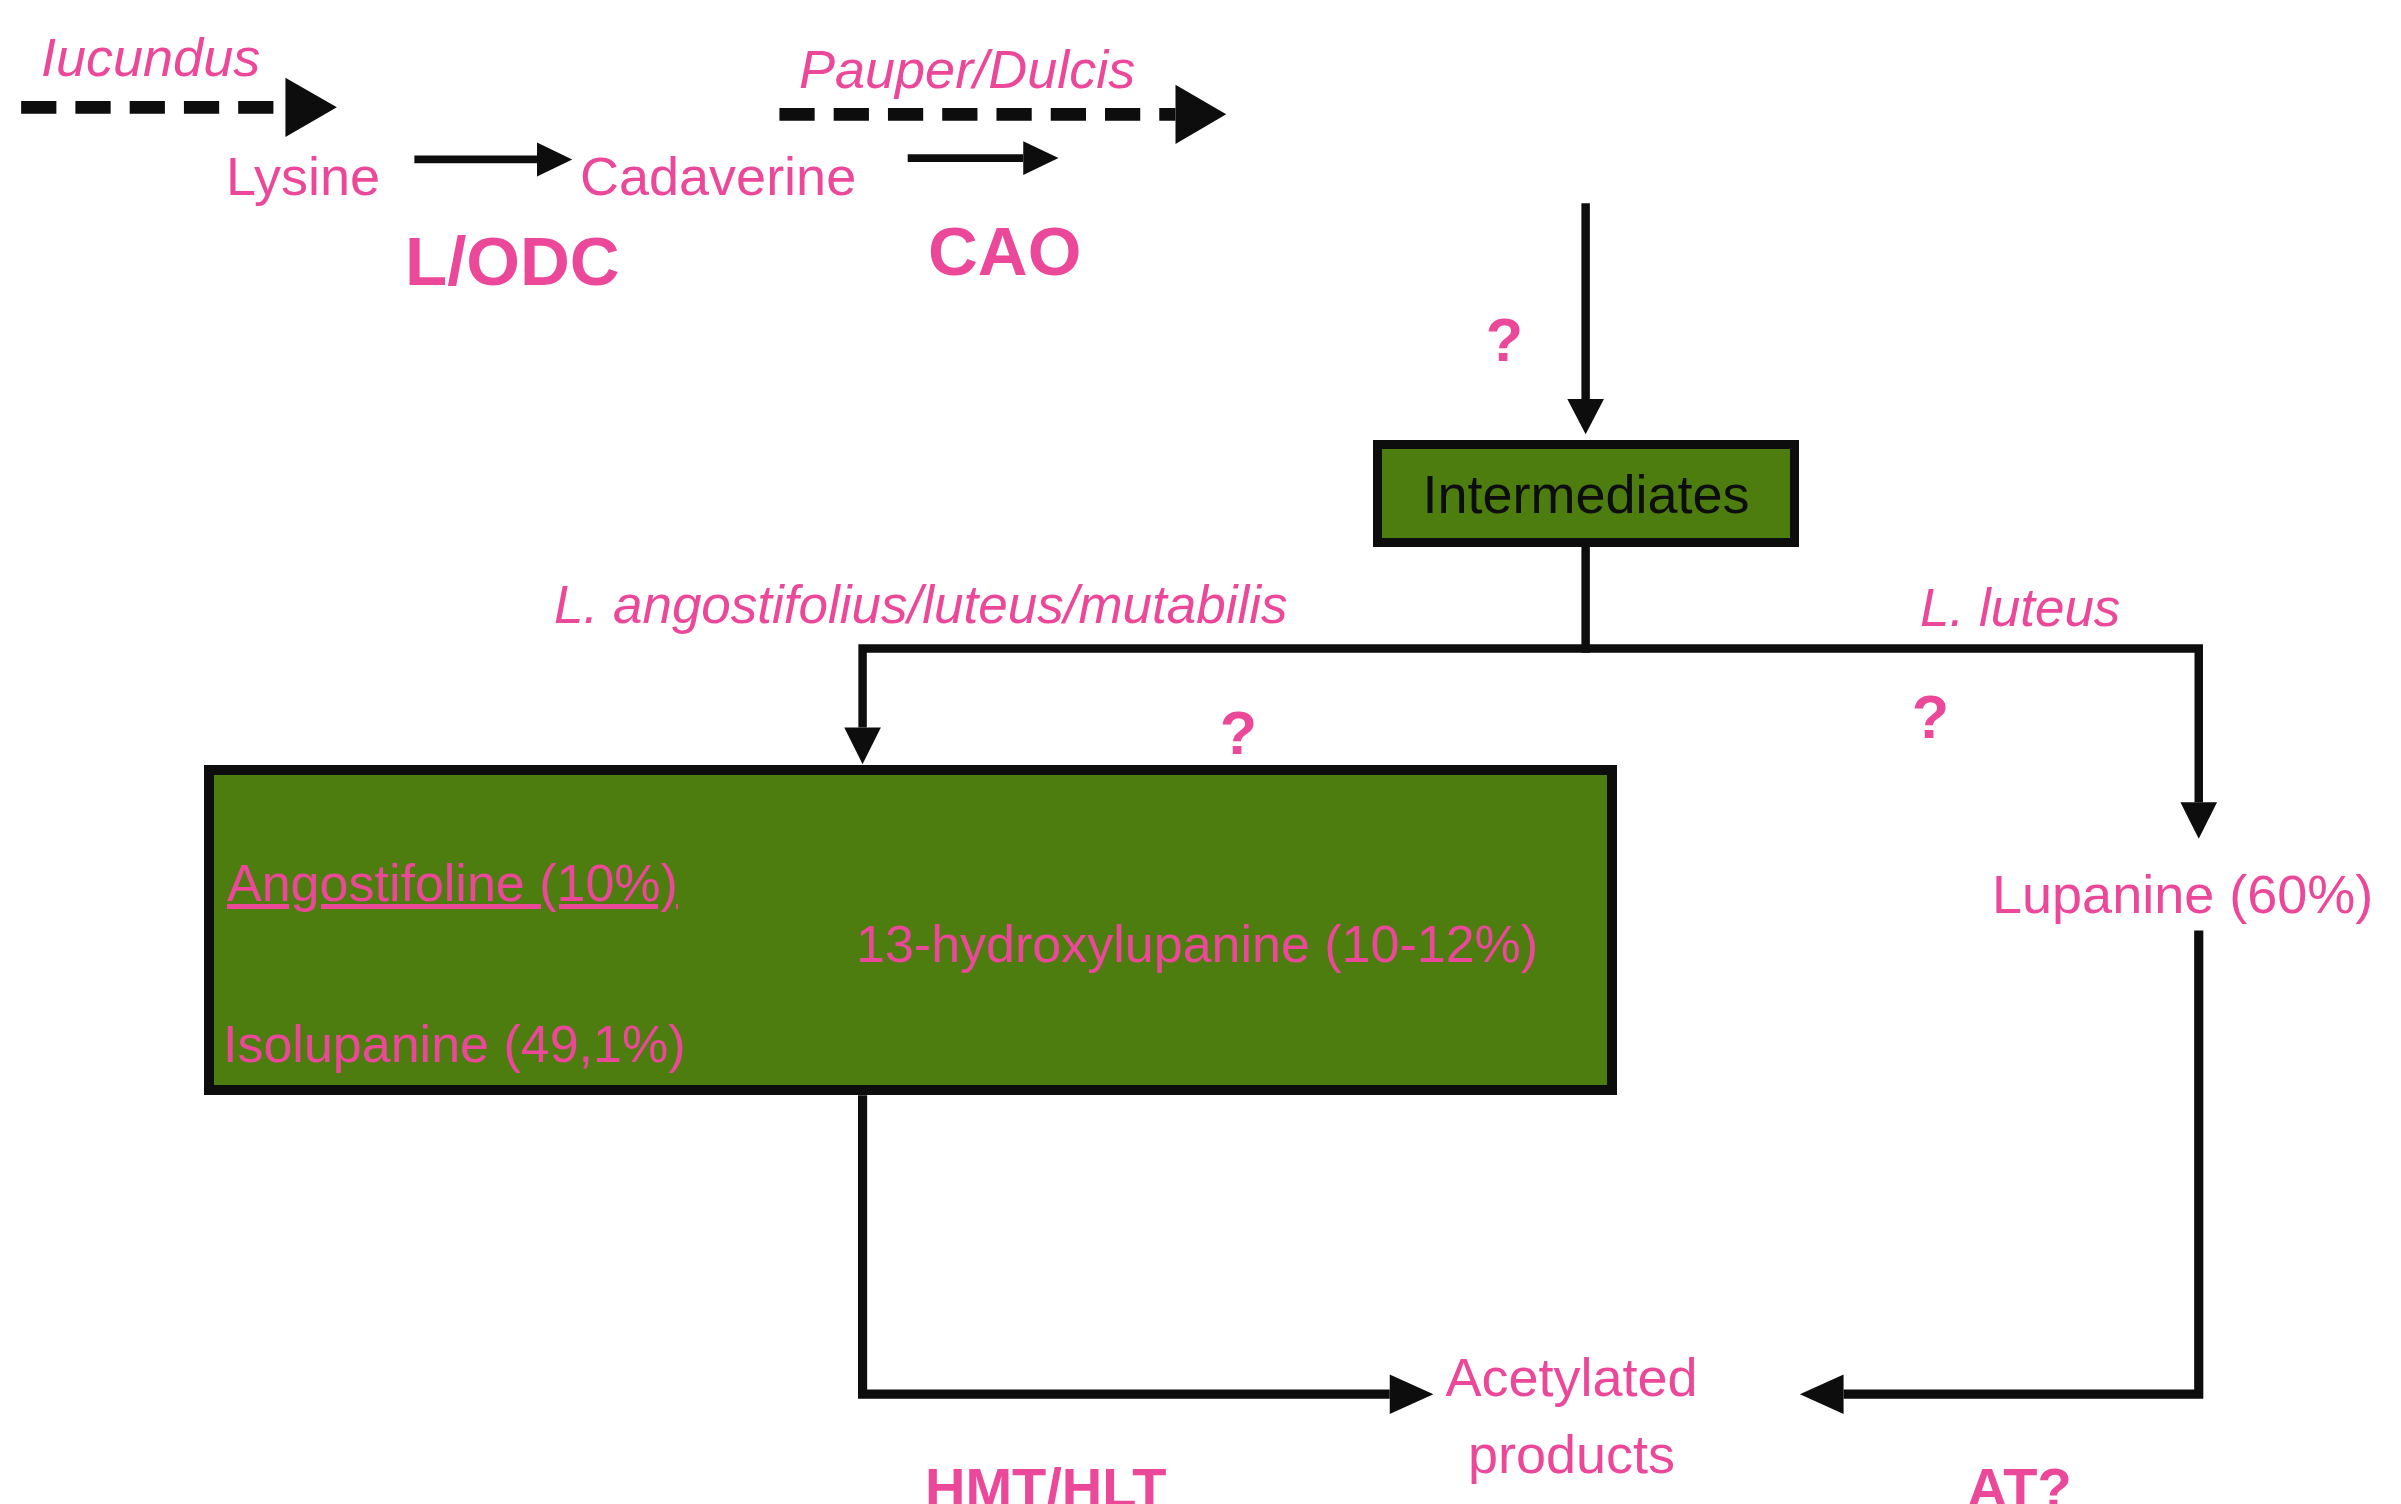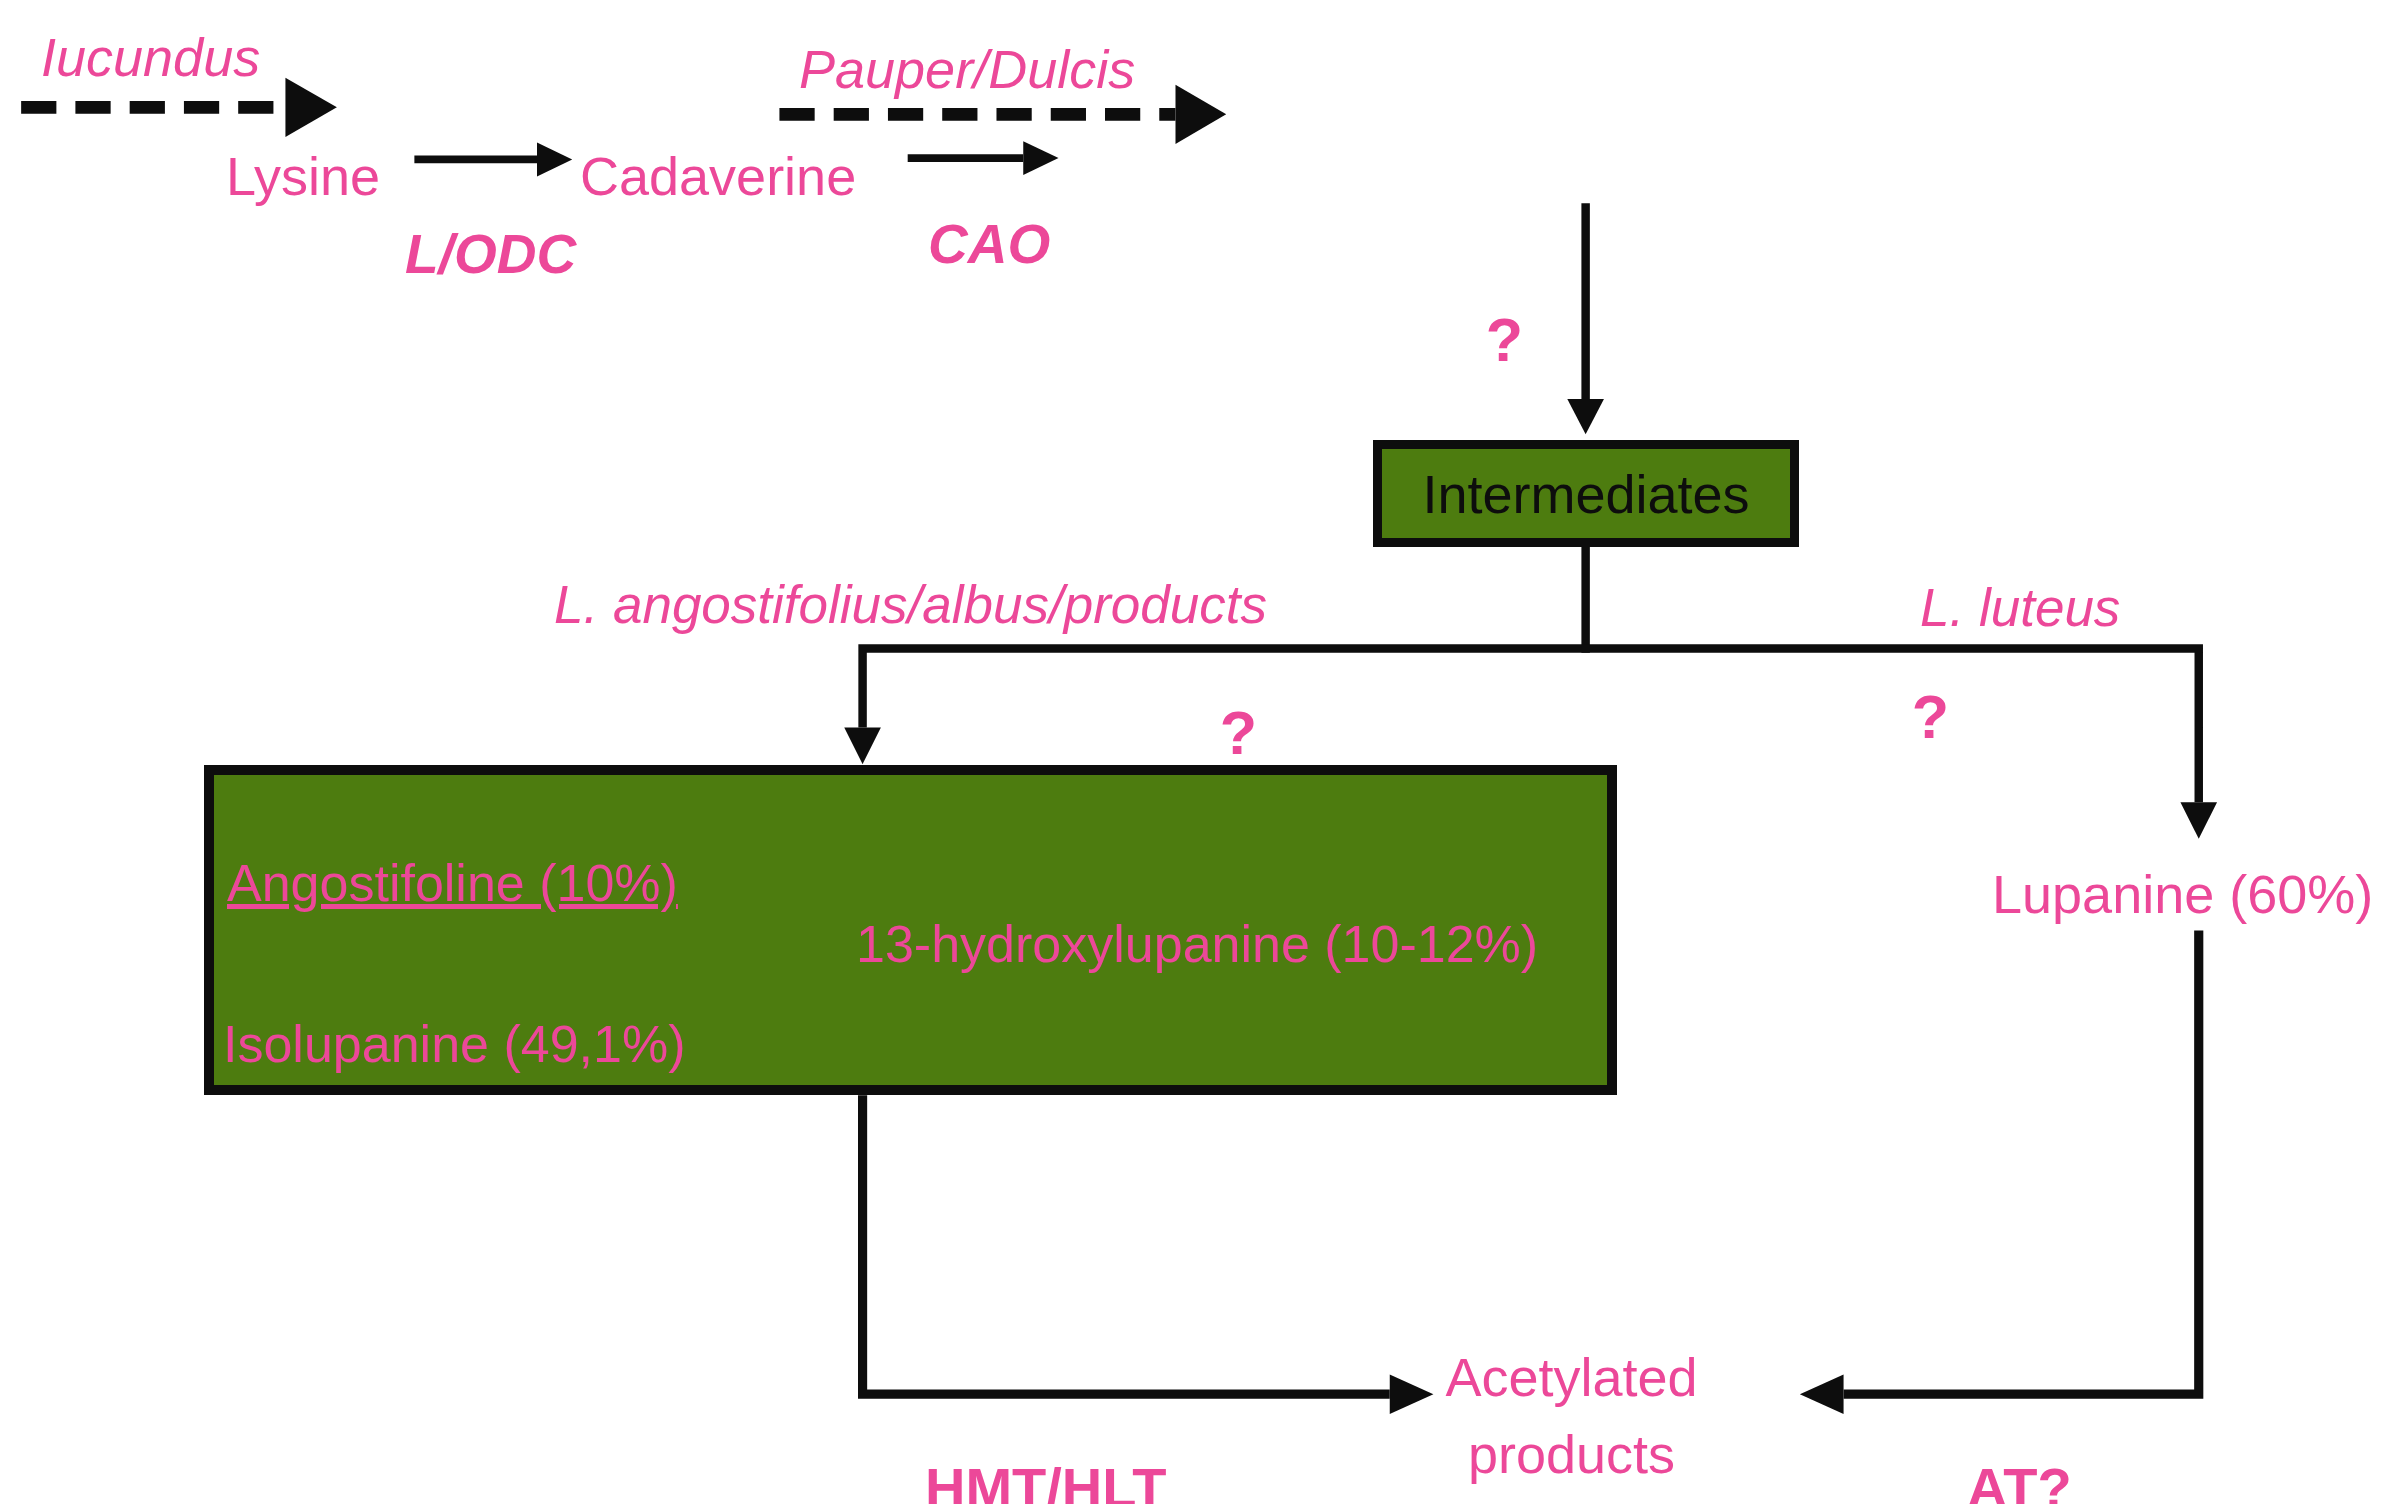--- a/index.html
+++ b/index.html
@@ -11,21 +11,21 @@
     overflow: hidden;
   }
   #stage { position: relative; width: 2401px; height: 1505px; background: #ffffff; }
   #connectors { position: absolute; left: 0; top: 0; width: 2401px; height: 1505px; }
   .txt { position: absolute; white-space: nowrap; line-height: 1.05; color: #ec4899; margin-top: 20px; }
   .italic { font-style: italic; }
   .bold   { font-weight: bold; }
   .f76 { font-size: 54px; }
   .f75 { font-size: 53px; }
   .f74 { font-size: 52px; }
-  .f78 { font-size: 55px; font-style: italic; }
+  .f78 { font-size: 69px; }
   .f80 { font-size: 56px; }
   .qmark { font-size: 61px; font-weight: bold; width: 63px; text-align: center; }
   .boxframe { position: absolute; box-sizing: border-box; background: #4d7c0f; }
   #intermediates-box {
     left: 1373px; top: 440px; width: 426px; height: 107px;
     border: 9.2px solid #0d0d0d;
     display: flex; align-items: center; justify-content: center;
   }
   #alkaloid-box {
     left: 204px; top: 765px; width: 1413px; height: 330px;
@@ -82,21 +82,21 @@
 
   <div class="txt bold f78" style="left:405px; top:206px;">L/ODC</div>
   <div class="txt bold f78" style="left:928px; top:196px;">CAO</div>
 
   <div class="txt qmark" style="left:1473px; top:288px;">?</div>
 
   <div id="intermediates-box" class="boxframe">
     <span class="f76">Intermediates</span>
   </div>
 
-  <div class="txt italic f75" style="left:554px; top:557px;">L. angostifolius/albus/products</div>
+  <div class="txt italic f75" style="left:554px; top:557px;">L. angostifolius/luteus/mutabilis</div>
   <div class="txt italic f75" style="left:1920px; top:560px;">L. luteus</div>
 
   <div class="txt qmark" style="left:1207px; top:681px;">?</div>
   <div class="txt qmark" style="left:1899px; top:665px;">?</div>
 
   <div id="alkaloid-box" class="boxframe"></div>
   <div class="txt f74" style="left:227px; top:836px;text-decoration:underline;">Angostifoline (10%)</div>
   <div class="txt f74" style="left:856px; top:897px;">13-hydroxylupanine (10-12%)</div>
   <div class="txt f74" style="left:223px; top:997px;">Isolupanine (49,1%)</div>
 

